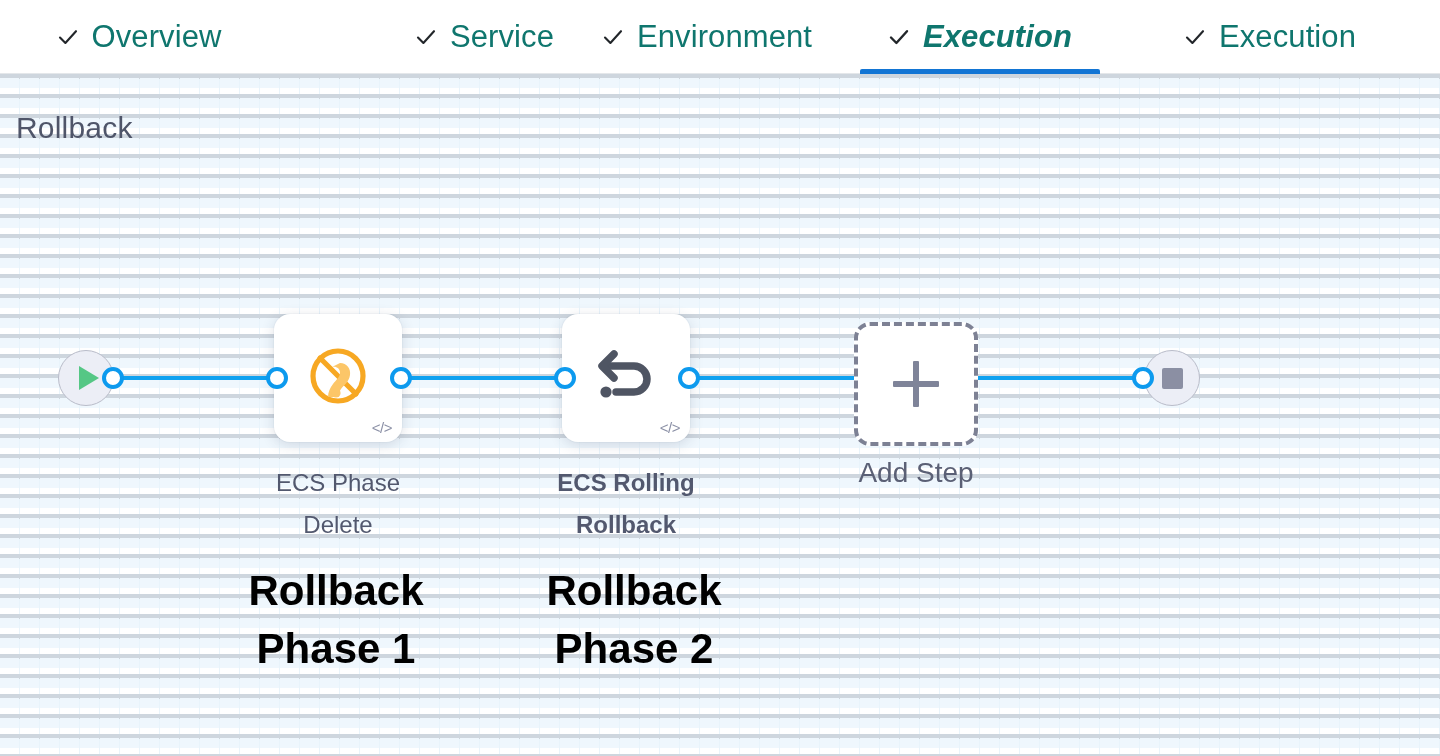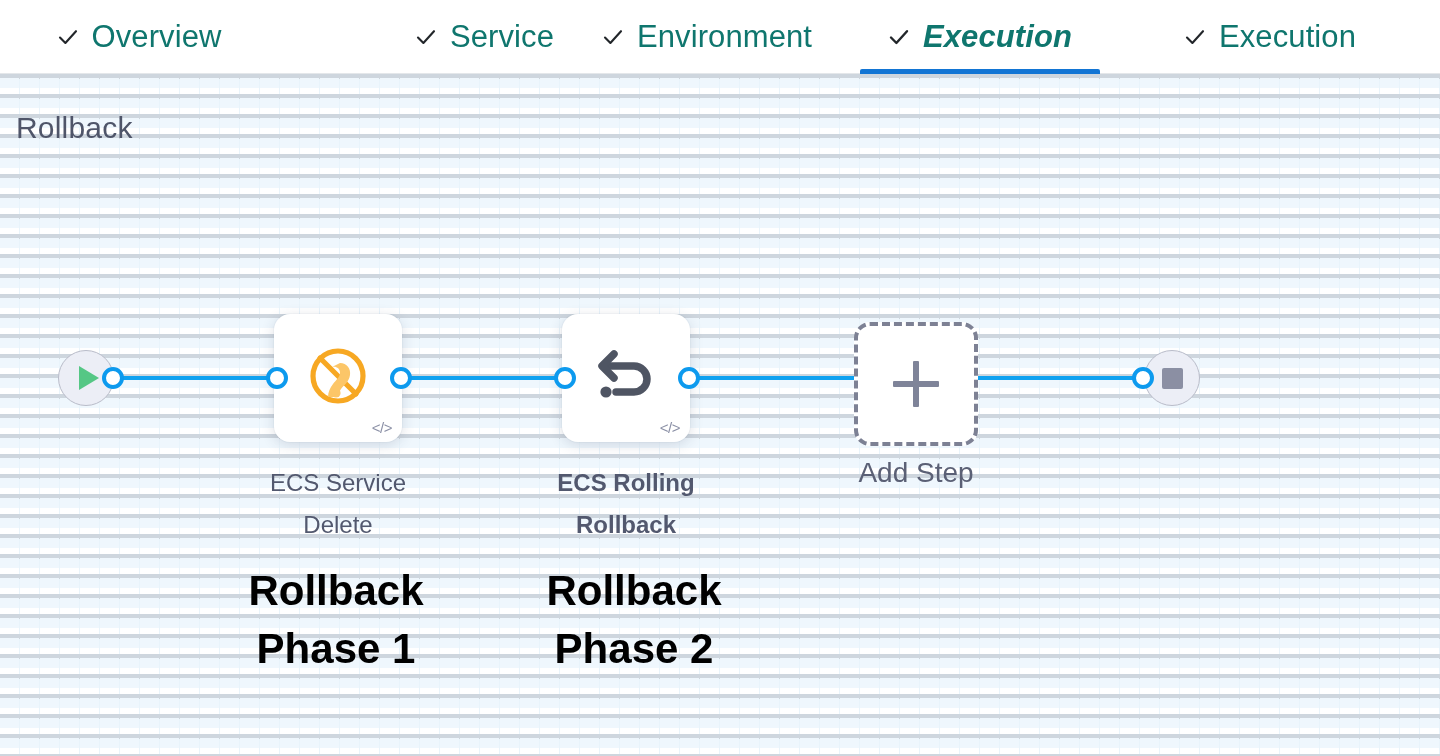--- a/index.html
+++ b/index.html
@@ -406,21 +406,21 @@
         </div>
 
         <div class="port" id="port-start-out"></div>
         <div class="port" id="port-n1-in"></div>
         <div class="port" id="port-n1-out"></div>
         <div class="port" id="port-n2-in"></div>
         <div class="port" id="port-n2-out"></div>
         <div class="port" id="port-end-in"></div>
 
         <div class="step-caption" id="caption-1">
-          <div>ECS Service</div>
+          <div>ECS Phase</div>
           <div>Delete</div>
         </div>
         <div class="step-caption" id="caption-2">
           <div>ECS Rolling</div>
           <div>Rollback</div>
         </div>
 
         <div class="annotation" id="annotation-1">Rollback
 Phase 1</div>
         <div class="annotation" id="annotation-2">Rollback

